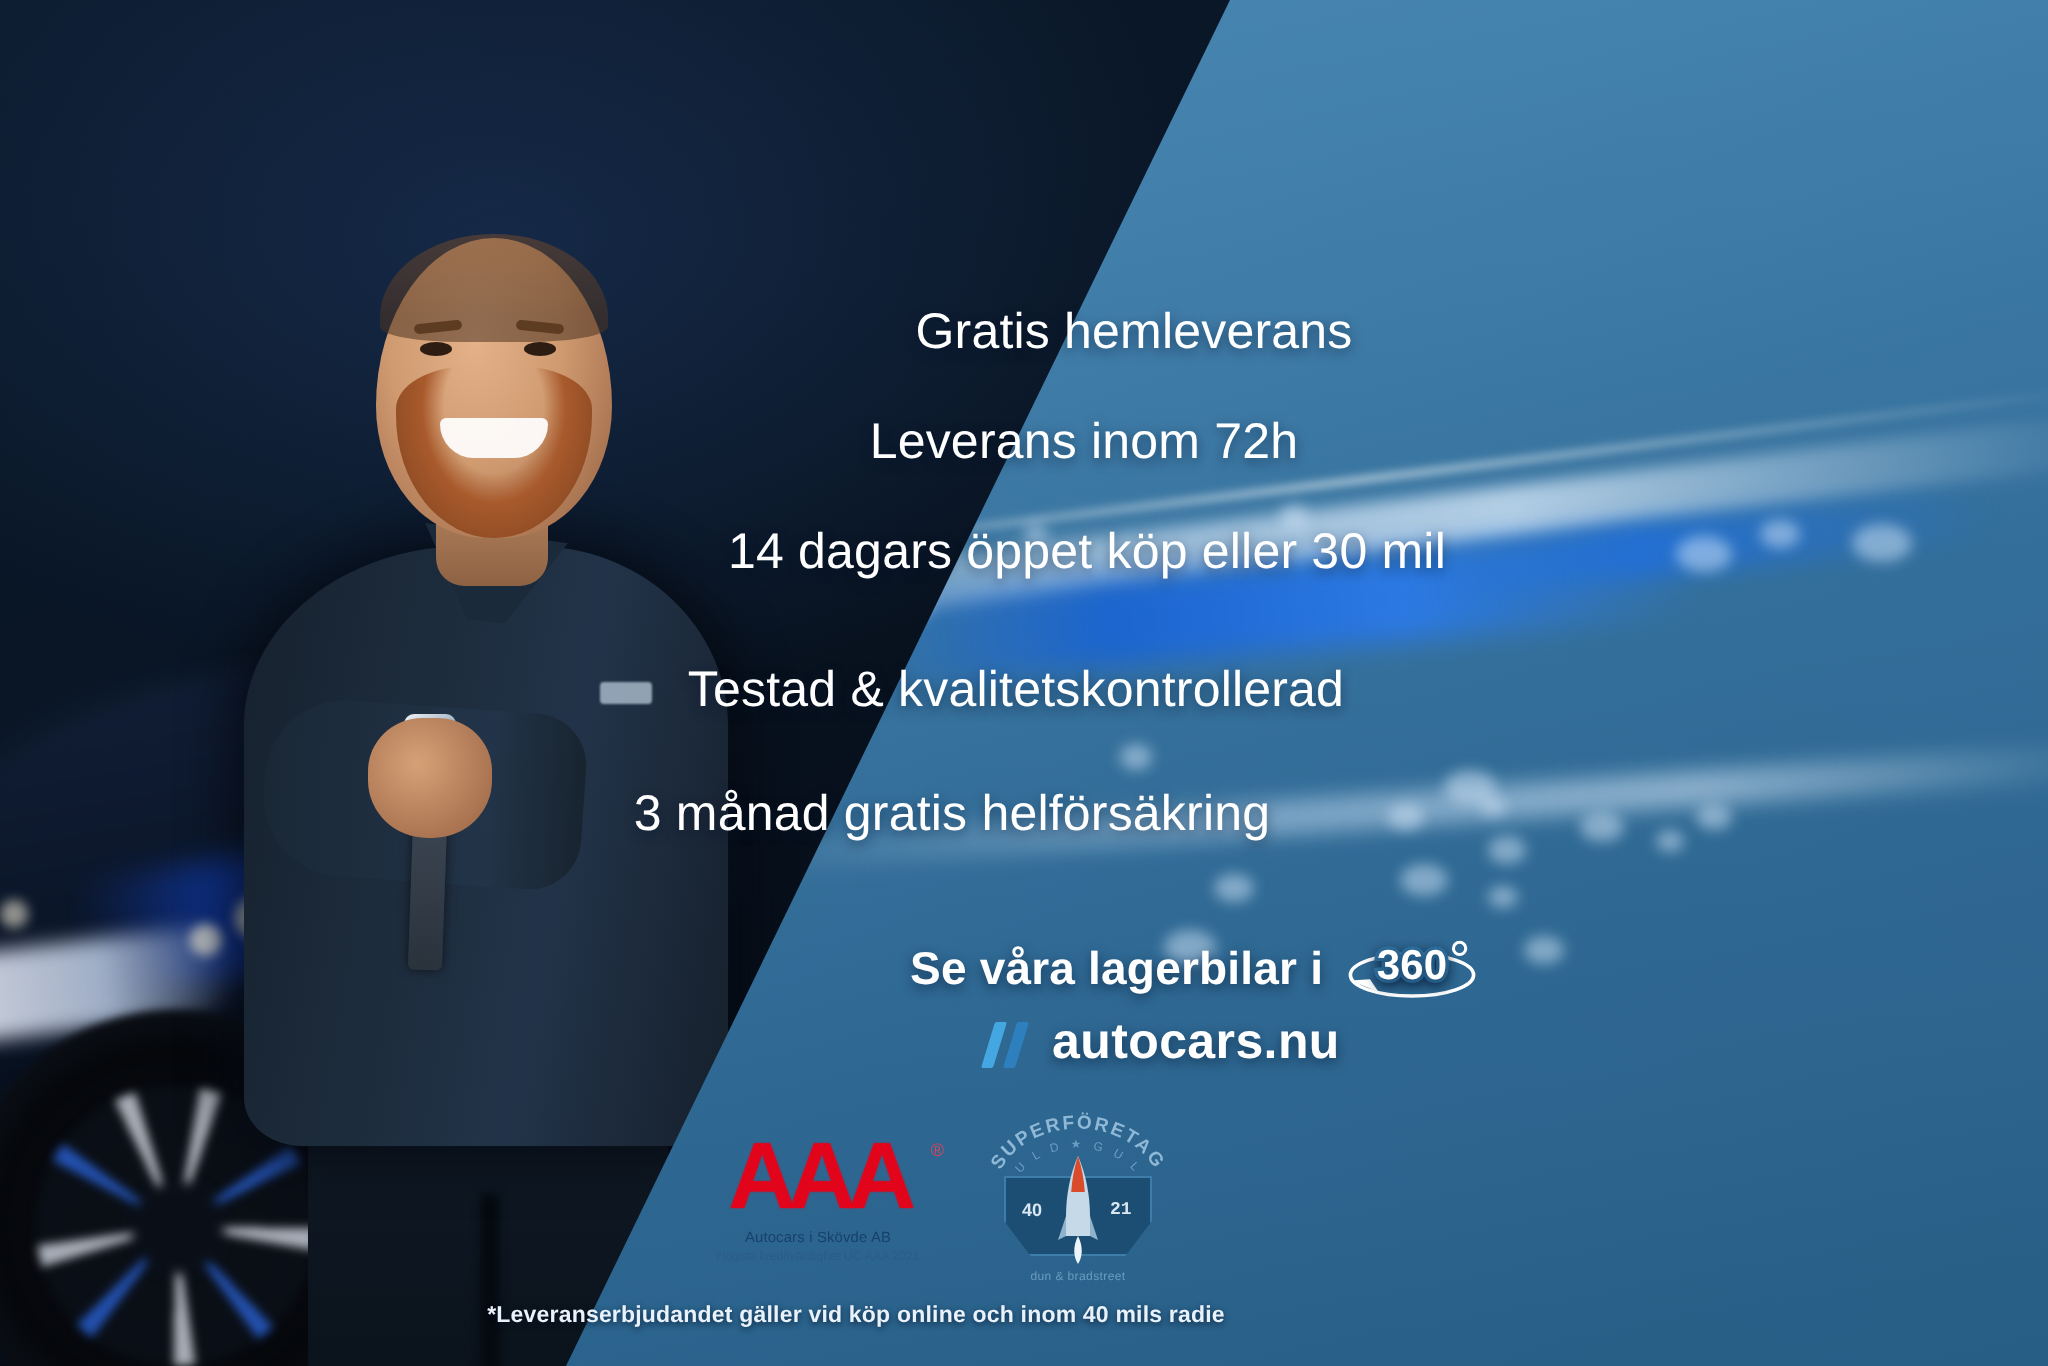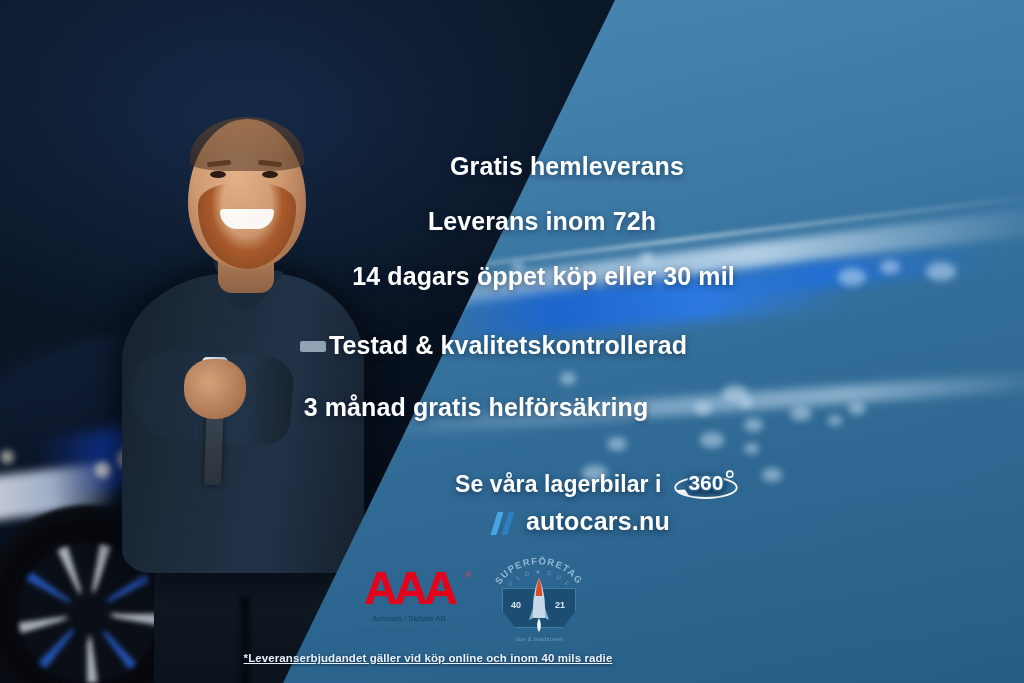--- a/index.html
+++ b/index.html
@@ -206,38 +206,38 @@
   .headline-text{
     font-size:45px; font-weight:700; color:#fff; letter-spacing:-.4px;
     text-shadow:0 2px 7px rgba(0,20,45,.55);
     white-space:nowrap;
   }
 
   .bullets{ position:absolute; left:0; top:0; width:1024px; }
   .bullet{
     position:absolute; width:100%;
     text-align:center; color:#fff;
-    font-size:25px; font-weight:700; letter-spacing:.1px;
+    font-size:25px; font-weight:400; letter-spacing:.1px;
     text-shadow:0 2px 6px rgba(0,20,45,.5);
     white-space:nowrap;
   }
   .bullet .shifted{ position:relative; }
 
   .cta{
     position:absolute; left:455px; top:466px; width:420px; color:#fff;
   }
   .cta-line1{
     display:flex; align-items:center; gap:9px;
     font-size:23px; font-weight:700; letter-spacing:.1px;
     text-shadow:0 2px 6px rgba(0,20,45,.55);
     white-space:nowrap;
   }
   .icon360{ width:70px; height:36px; flex:none; }
   .cta-line2{
-    display:flex; align-items:flex-end; gap:9px; margin-top:5px; margin-left:36px;
+    display:flex; align-items:center; gap:9px; margin-top:5px; margin-left:36px;
     font-size:25px; font-weight:700; letter-spacing:.2px;
     text-shadow:0 2px 6px rgba(0,20,45,.55);
   }
   .mini-slashes{ position:relative; width:26px; height:26px; flex:none; }
   .mini-slash{ position:absolute; top:2px; width:6px; height:23px; border-radius:1px; transform:skewX(-17deg); }
   .mini-slash.a{ left:3px;  background:#45a7e2; }
   .mini-slash.b{ left:14px; background:#2e7fbe; }
 
   
   .logos{ position:absolute; left:330px; top:552px; width:400px; height:100px; }
@@ -254,21 +254,21 @@
 
   .superf{ position:absolute; left:163px; top:2px; width:92px; height:96px; text-align:center; }
   .sf-arc{ position:absolute; left:0; top:2px; width:92px; height:34px; }
   .sf-plate{
     position:absolute; left:9px; top:34px; width:74px; height:40px;
     background:#1c4c72; border:1px solid #3f7fad;
     clip-path:polygon(0 0,100% 0,100% 56%,82% 100%,18% 100%,0 56%);
     opacity:.92;
   }
   .sf-year{ position:absolute; top:46px; font-size:9px; font-weight:700; color:#d9e7f3; }
-  .sf-year.l{ left:18px; } .sf-year.r{ left:62px; }
+  .sf-year.l{ left:18px; } .sf-year.r{ left:62px;font-family:Liberation Mono, monospace; }
   .sf-rocket{ position:absolute; left:36px; top:24px; width:20px; height:54px; }
   .sf-foot{ position:absolute; left:0; top:82px; width:92px; font-size:6px; color:#6b9dc1; letter-spacing:.2px; }
 
   .uc{ position:absolute; left:289px; top:6px; width:76px; height:86px; }
   .uc-shield{
     position:absolute; left:4px; top:2px; width:68px; height:80px;
     background:linear-gradient(150deg,#f0dfae 0%, #c7a864 28%, #9c7f42 55%, #d9c287 76%, #8a6f39 100%);
     clip-path:polygon(50% 0,100% 16%,100% 52%,50% 100%,0 52%,0 16%);
   }
   .uc-inner{
@@ -284,21 +284,20 @@
     position:absolute; left:17px; top:23px; width:42px; height:24px;
     display:flex; align-items:center; justify-content:center;
     font-size:17px; font-weight:700; color:#f6edcd; letter-spacing:0px;
     font-family:"Liberation Serif", serif;
   }
 
   .disclaimer{
     position:absolute; left:0; top:652px; width:856px; text-align:center;
     font-size:11.5px; font-weight:600; color:#e9f2fb; letter-spacing:.1px;
     text-shadow:0 1px 3px rgba(0,15,35,.7);
-    text-decoration:underline;
   }
 </style>
 </head>
 <body>
 
 <div id="ad">
 
   <div class="photo-bg">
     <div class="car-body"></div>
     <div class="car-blue-streak"></div>

